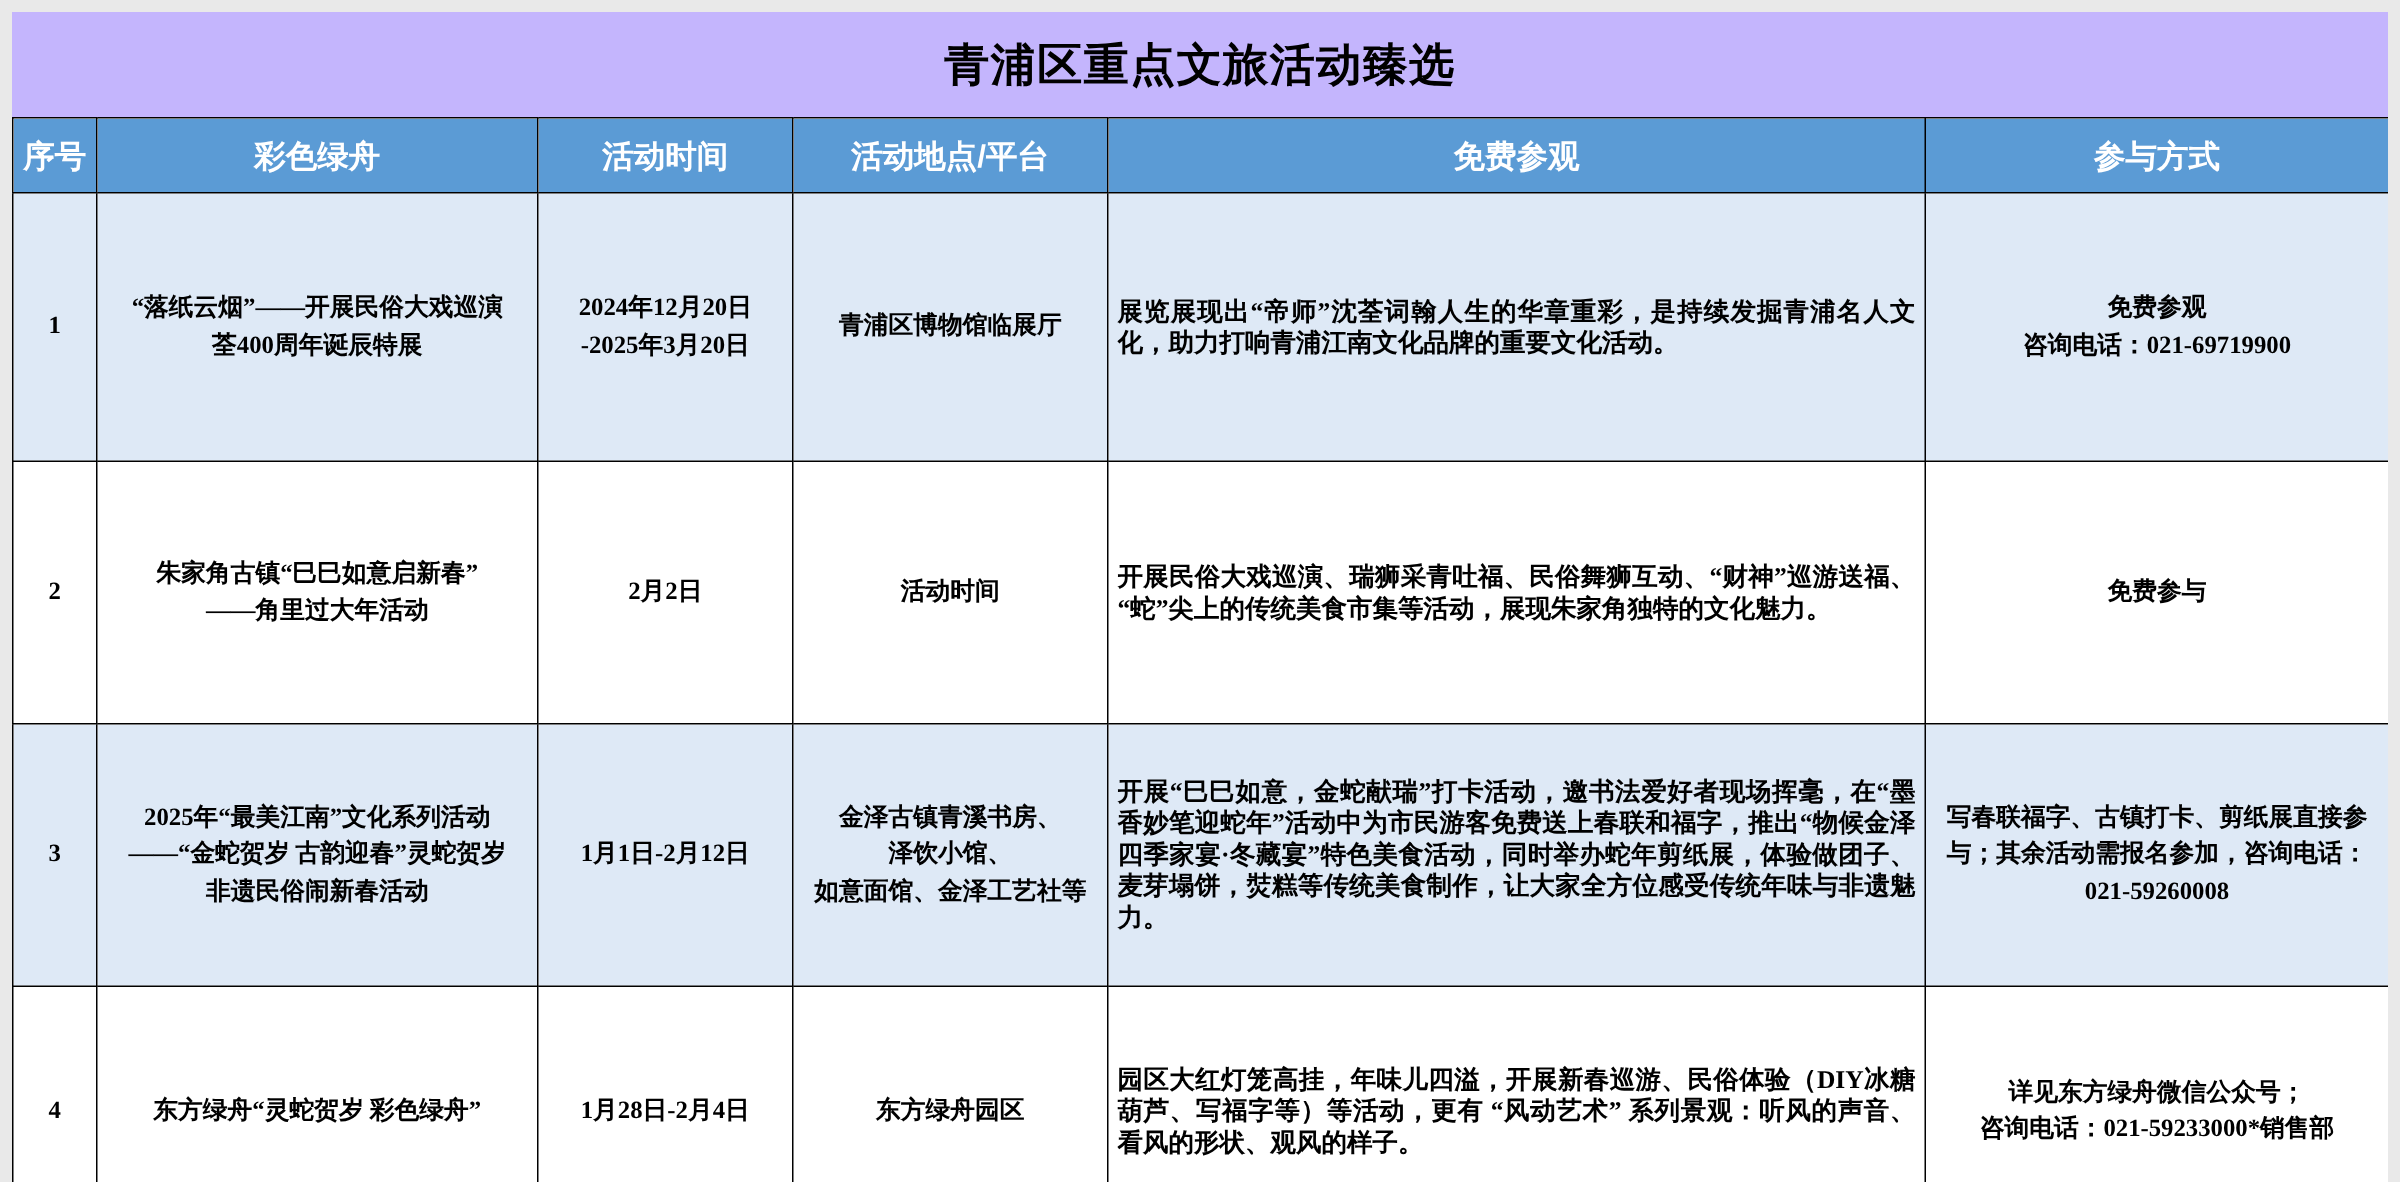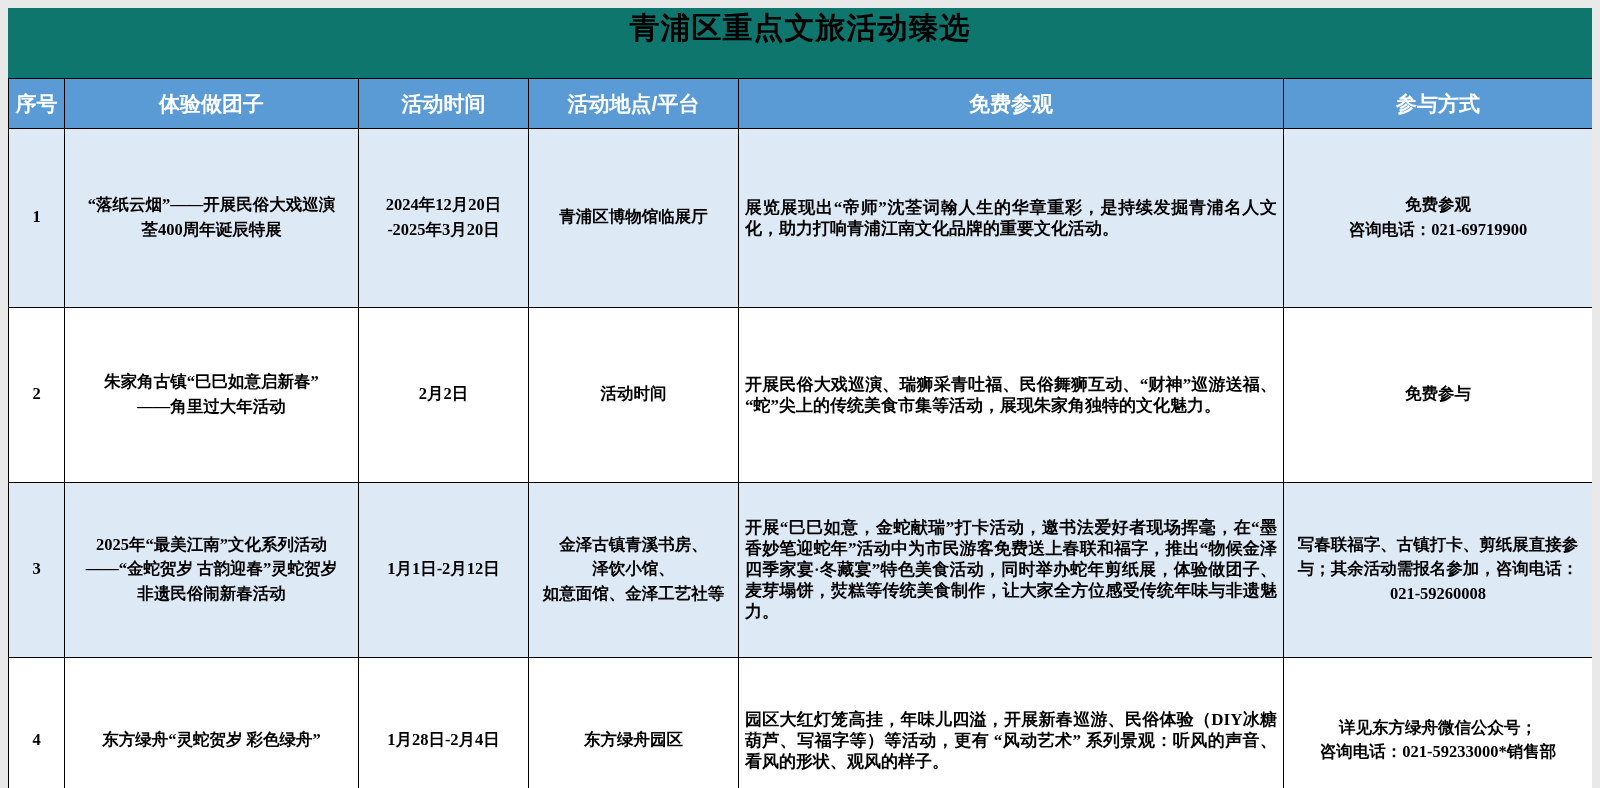--- a/index.html
+++ b/index.html
@@ -14,22 +14,22 @@
     background:#e9e9e9;
     position:relative;overflow:hidden;
     font-family:"Liberation Serif", serif;
   }
   .sheet{
     position:absolute;left:8px;top:8px;
     width:1584px;height:780px;
     background:#ffffff;overflow:hidden;
   }
   .title-bar{
-    height:70px;display:flex;justify-content:center;
-    background:#0f766e;
+    height:70px;display:flex;align-items:center;justify-content:center;
+    background:#c4b5fd;
   }
   .title-bar h1{
     margin:0;font-size:30px;font-weight:bold;color:var(--text-c);
     letter-spacing:1px;font-family:"Liberation Serif", serif;
   }
   table.activities{
     border-collapse:collapse;table-layout:fixed;width:1584px;
   }
   table.activities th, table.activities td{
     border:1px solid var(--border-c);
@@ -80,21 +80,21 @@
         <col style="width:56px">
         <col style="width:294px">
         <col style="width:170px">
         <col style="width:210px">
         <col style="width:545px">
         <col style="width:309px">
       </colgroup>
       <thead>
         <tr>
           <th>序号</th>
-          <th>体验做团子</th>
+          <th>彩色绿舟</th>
           <th>活动时间</th>
           <th>活动地点/平台</th>
           <th>免费参观</th>
           <th>参与方式</th>
         </tr>
       </thead>
       <tbody id="table-body">
           <tr class="r0 band">
     <td>1</td>
     <td>“落纸云烟”——开展民俗大戏巡演

